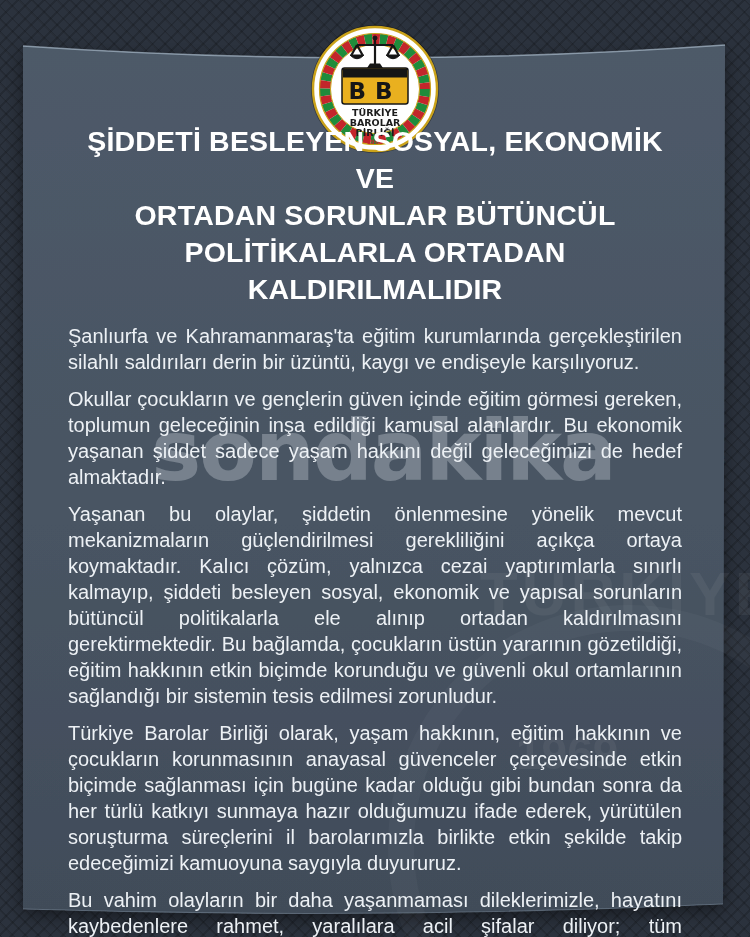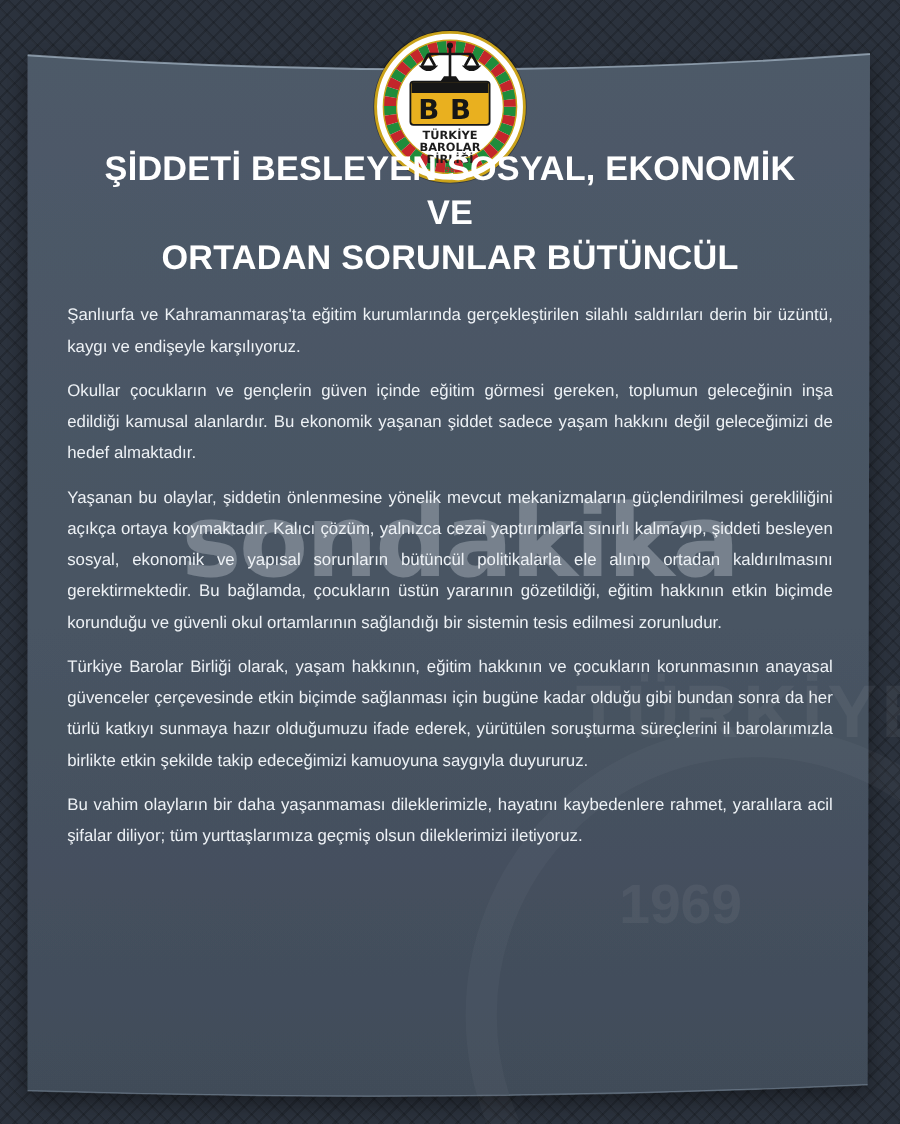--- a/index.html
+++ b/index.html
@@ -15,21 +15,21 @@
   .card-svg{position:absolute;top:0;left:0;}
   .content{
     position:absolute;left:56px;top:45px;width:638px;color:#edf1f5;
   }
   .title{
     margin:78px auto 15px;max-width:604px;
     font-size:28.5px;line-height:37px;font-weight:800;
     text-align:center;color:#ffffff;letter-spacing:.2px;
   }
   p.body-par{
-    font-size:14px;line-height:26px;margin:0 0 11px;
+    font-size:20px;line-height:26px;margin:0 12px 11px;
     text-align:justify;color:#edf1f5;
   }
   .logo-wrap{position:absolute;top:24px;left:50%;transform:translateX(-50%);width:130px;height:130px;}
   
   .wm-brand{
     position:absolute;left:64px;top:402px;width:638px;
     font-family:"DejaVu Sans",sans-serif;
     font-size:84px;font-weight:800;letter-spacing:-2px;
     color:rgba(225,232,240,.30);text-align:center;
     pointer-events:none;white-space:nowrap;
@@ -106,20 +106,21 @@
     <text x="65" y="102" text-anchor="middle" font-size="9.5" font-weight="bold" fill="#1c1c1c" font-family="DejaVu Sans, sans-serif">BAROLAR</text>
     <text x="65" y="112" text-anchor="middle" font-size="9.5" font-weight="bold" fill="#1c1c1c" font-family="DejaVu Sans, sans-serif">BİRLİĞİ</text>
     <text x="65" y="119.5" text-anchor="middle" font-size="6" font-weight="bold" fill="#c3262b" font-family="DejaVu Sans, sans-serif">1969</text>
   </svg>
 </div>
 
 <div class="content">
   <h1 class="title">
       <span style="display:block">ŞİDDETİ BESLEYEN SOSYAL, EKONOMİK VE</span>
       <span style="display:block">ORTADAN SORUNLAR BÜTÜNCÜL</span>
+      <span style="display:block">POLİTİKALARLA ORTADAN KALDIRILMALIDIR</span>
     </h1>
 
   <p class="body-par">Şanlıurfa ve Kahramanmaraş'ta eğitim kurumlarında gerçekleştirilen silahlı saldırıları derin bir üzüntü, kaygı ve endişeyle karşılıyoruz.</p>
   <p class="body-par">Okullar çocukların ve gençlerin güven içinde eğitim görmesi gereken, toplumun geleceğinin inşa edildiği kamusal alanlardır. Bu ekonomik yaşanan şiddet sadece yaşam hakkını değil geleceğimizi de hedef almaktadır.</p>
   <p class="body-par">Yaşanan bu olaylar, şiddetin önlenmesine yönelik mevcut mekanizmaların güçlendirilmesi gerekliliğini açıkça ortaya koymaktadır. Kalıcı çözüm, yalnızca cezai yaptırımlarla sınırlı kalmayıp, şiddeti besleyen sosyal, ekonomik ve yapısal sorunların bütüncül politikalarla ele alınıp ortadan kaldırılmasını gerektirmektedir. Bu bağlamda, çocukların üstün yararının gözetildiği, eğitim hakkının etkin biçimde korunduğu ve güvenli okul ortamlarının sağlandığı bir sistemin tesis edilmesi zorunludur.</p>
   <p class="body-par">Türkiye Barolar Birliği olarak, yaşam hakkının, eğitim hakkının ve çocukların korunmasının anayasal güvenceler çerçevesinde etkin biçimde sağlanması için bugüne kadar olduğu gibi bundan sonra da her türlü katkıyı sunmaya hazır olduğumuzu ifade ederek, yürütülen soruşturma süreçlerini il barolarımızla birlikte etkin şekilde takip edeceğimizi kamuoyuna saygıyla duyururuz.</p>
   <p class="body-par">Bu vahim olayların bir daha yaşanmaması dileklerimizle, hayatını kaybedenlere rahmet, yaralılara acil şifalar diliyor; tüm yurttaşlarımıza geçmiş olsun dileklerimizi iletiyoruz.</p>
 
 </div>
 

